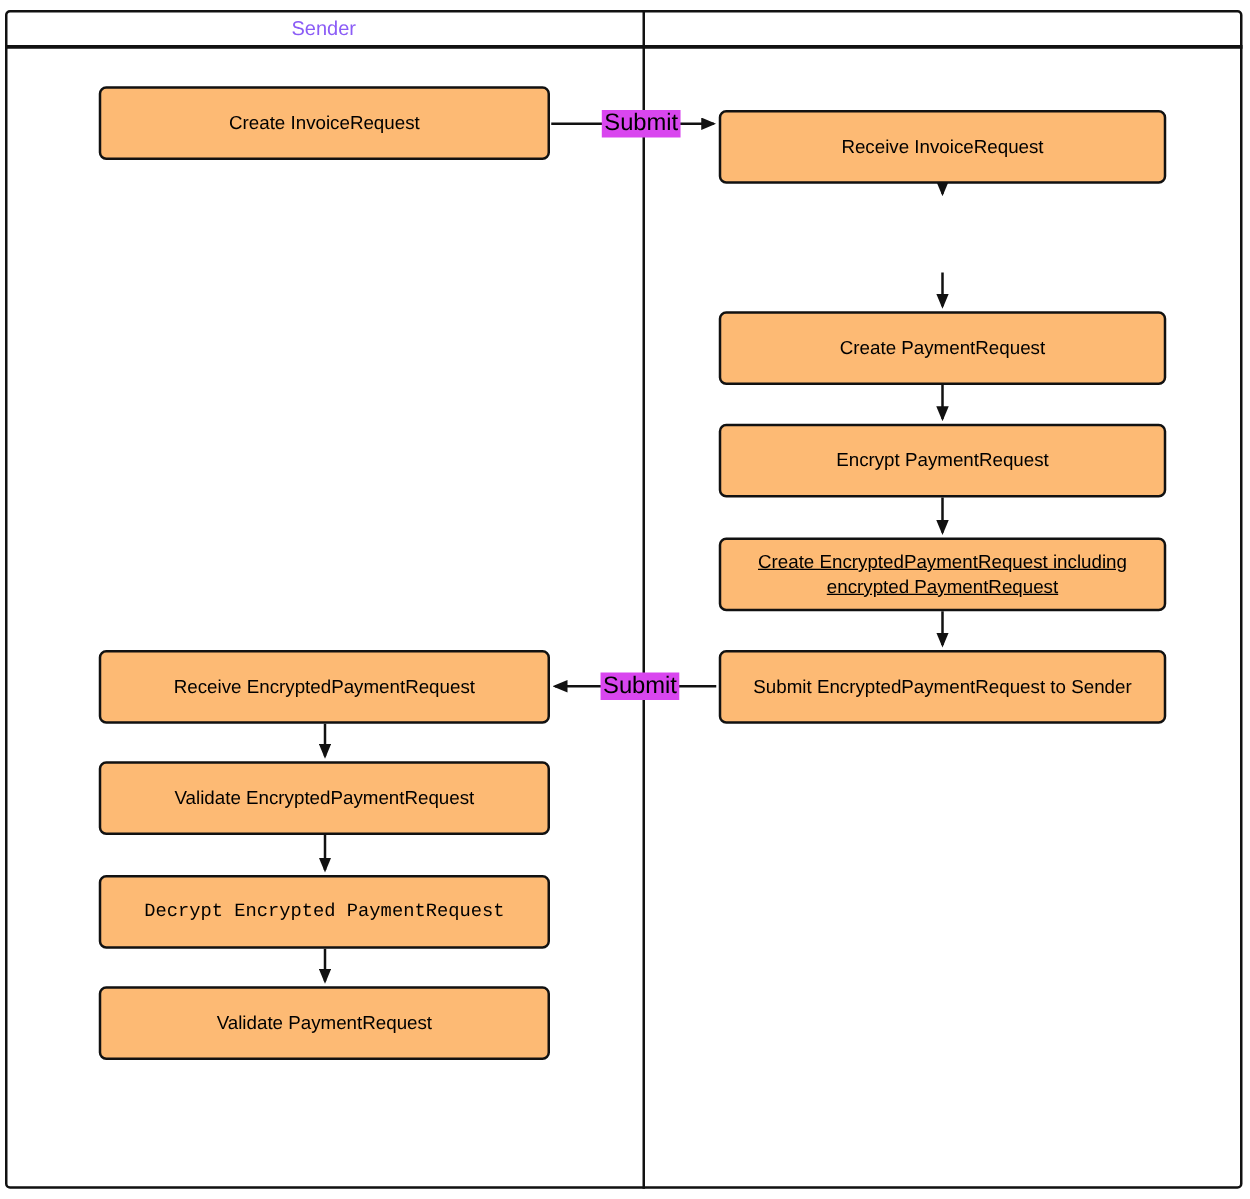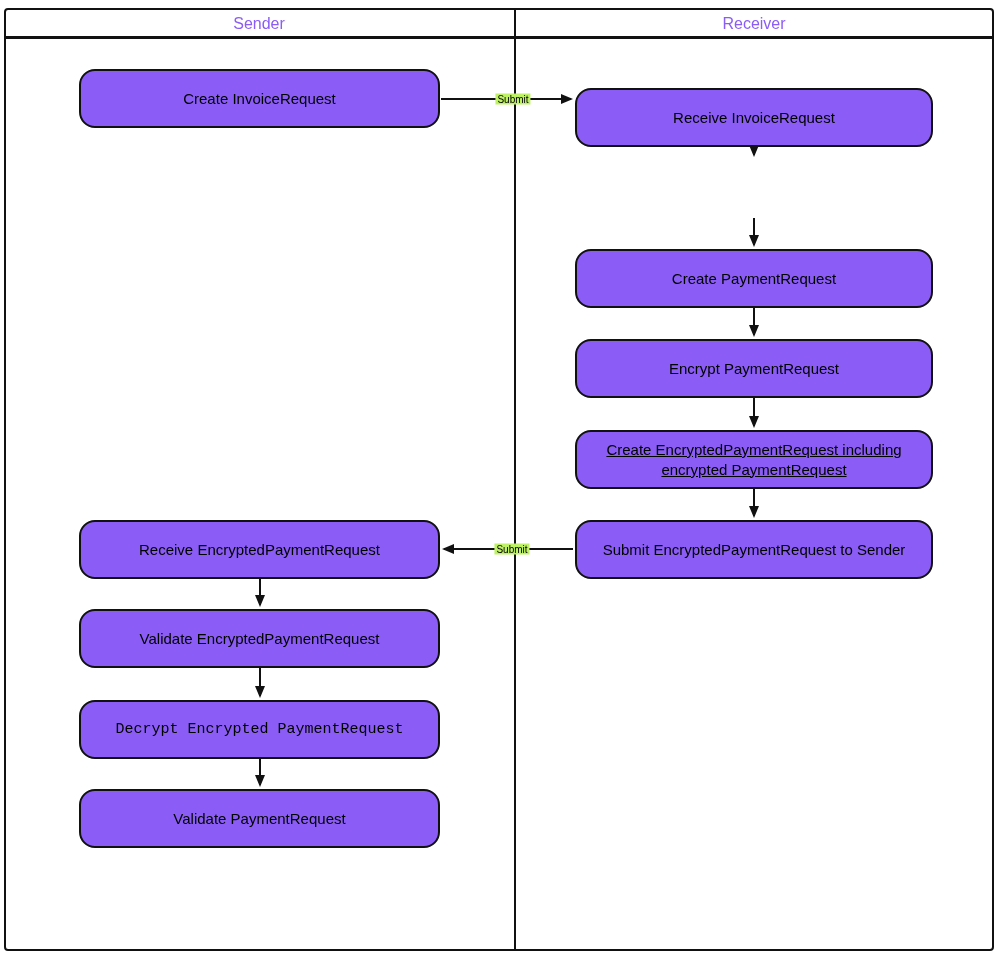--- a/index.html
+++ b/index.html
@@ -48,22 +48,22 @@
     color: #8b5cf6;
   }
   .lh-left  { left: 4px;   width: 510px; }
   .lh-right { left: 514px; width: 480px; }
 
   
   .node {
     position: absolute;
     box-sizing: border-box;
     border: 2px solid #111111;
-    border-radius: 16px;
-    background: #8b5cf6;
+    border-radius: 6px;
+    background: #fdba74;
     display: flex;
     align-items: center;
     justify-content: center;
     text-align: center;
     font-size: 15px;
     line-height: 1.3;
     padding: 4px 14px;
     height: 59px;
   }
   .lane-left-node  { left: 79px;  width: 361px; }
@@ -87,39 +87,38 @@
     position: absolute;
     left: 0; top: 0;
     width: 1000px; height: 959px;
     pointer-events: none;
   }
 
   
   .edge-label {
     position: absolute;
     transform: translate(-50%, -50%);
-    background: #bef264;
-    font-size: 10px;
+    background: #d946ef;
+    font-size: 19px;
     padding: 0 2px;
     white-space: nowrap;
   }
   .el-1 { left: 513px; top: 99px;  }
   .el-2 { left: 512px; top: 549px; }
 </style>
 </head>
 <body>
 
 <div class="canvas">
 
   <div class="pool-frame"></div>
   <div class="header-separator"></div>
   <div class="lane-divider"></div>
 
   <div class="lane-header lh-left">Sender</div>
-  <div class="lane-header lh-right">Receiver</div>
 
   <svg class="arrows" viewBox="0 0 1000 959" xmlns="http://www.w3.org/2000/svg">
     <defs>
       <marker id="arrowhead" markerUnits="userSpaceOnUse" markerWidth="12" markerHeight="10" refX="10" refY="5" orient="auto">
         <path d="M0,0 L12,5 L0,10 z" fill="#111111"></path>
       </marker>
     </defs>
 
     <line x1="441" y1="99" x2="571" y2="99" stroke="#111111" stroke-width="2" marker-end="url(#arrowhead)"></line>
 

